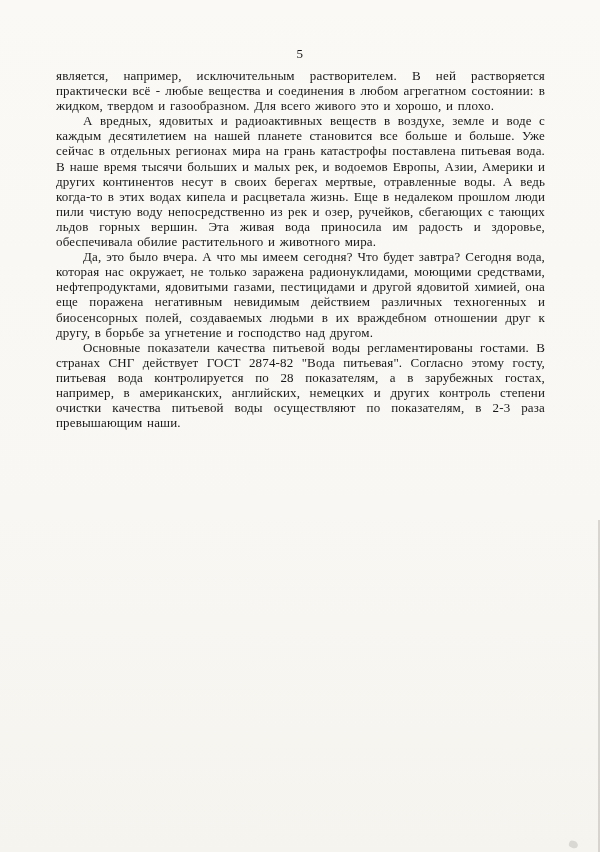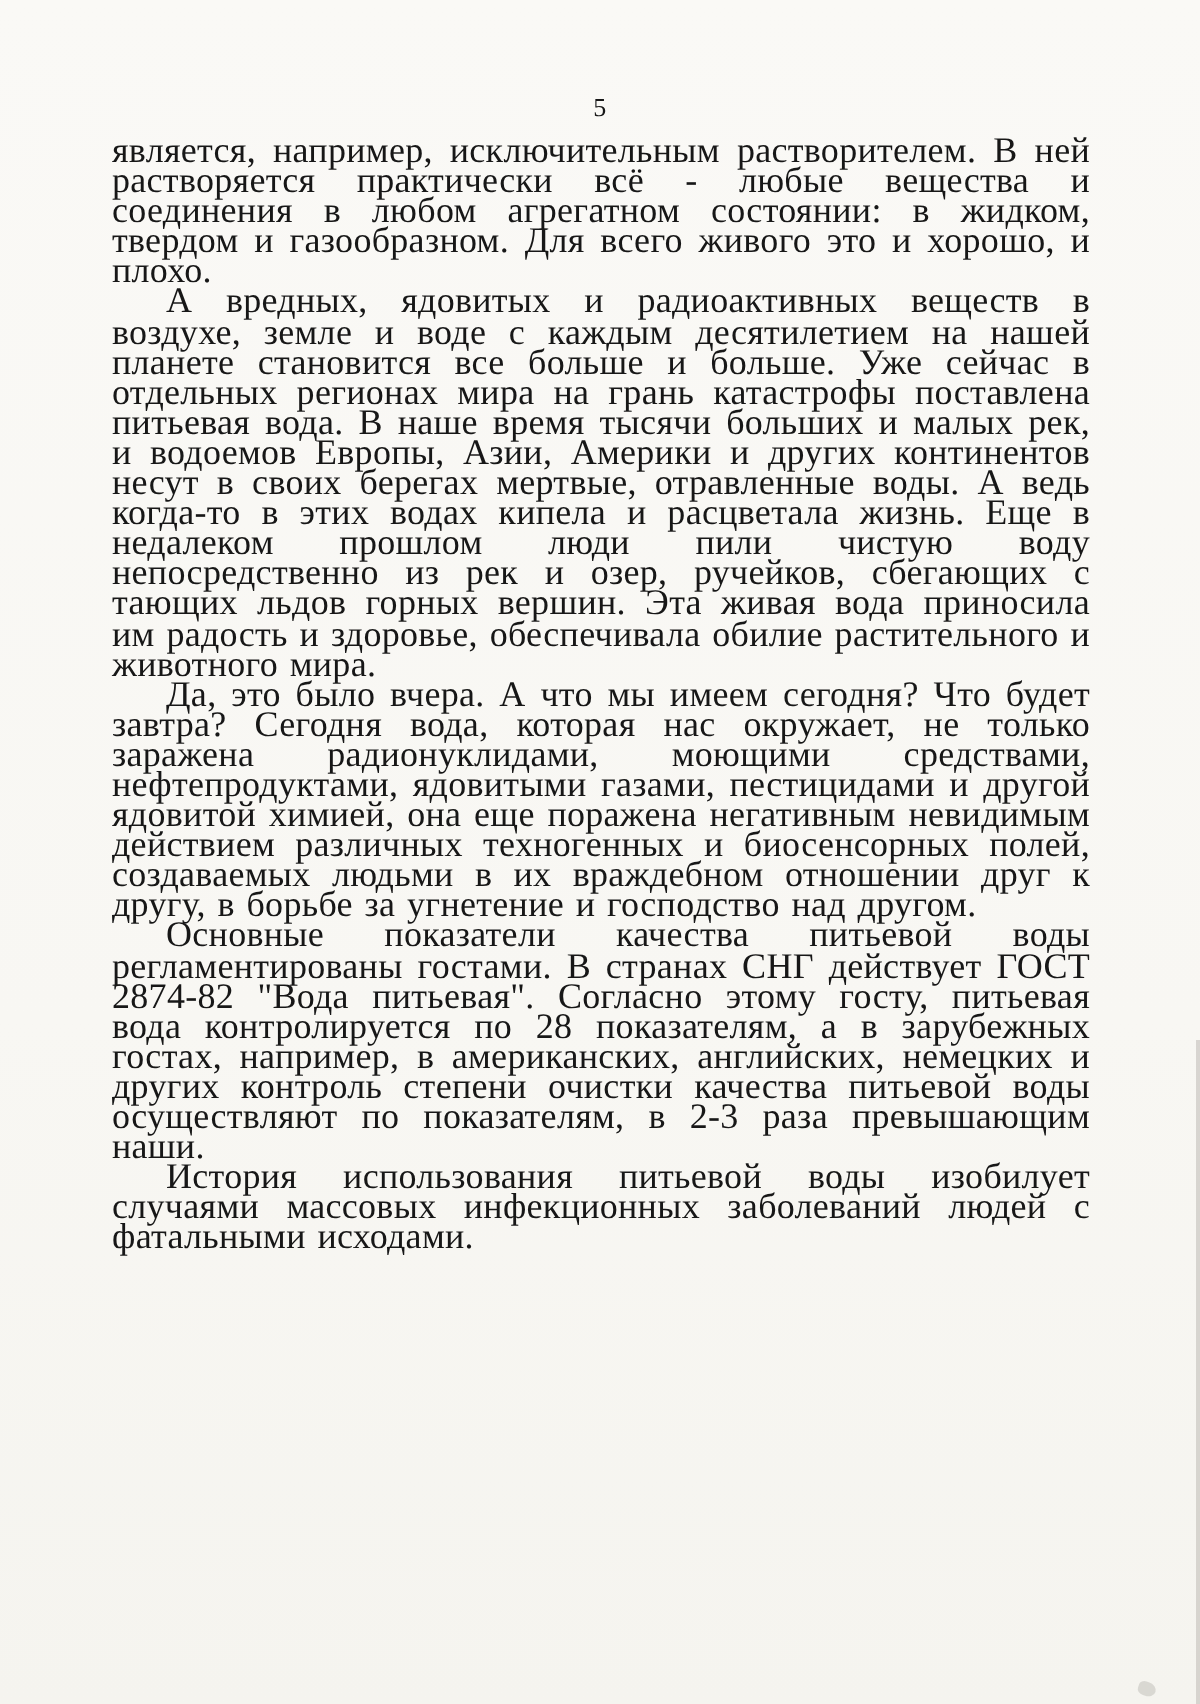--- a/index.html
+++ b/index.html
@@ -27,21 +27,21 @@
     width: 100%;
     text-align: center;
     font-size: 13px;
     letter-spacing: 0.3px;
   }
   .text-block {
     position: absolute;
     top: 68px;
     left: 56px;
     width: 489px;
-    font-size: 18px;
+    font-size: 13px;
     line-height: 15.1px;
     text-align: justify;
     letter-spacing: 0.15px;
     word-spacing: 1.2px;
   }
   .text-block p {
     margin: 0;
     padding: 0;
     text-indent: 27px;
   }
@@ -74,19 +74,18 @@
 
 <div class="page">
 
   <div class="page-number">5</div>
 
   <div class="text-block">
     <p class="continuation">является, например, исключительным растворителем. В ней растворяется практически всё - любые вещества и соединения в любом агрегатном состоянии: в жидком, твердом и газообразном. Для всего живого это и хорошо, и плохо.</p>
     <p>А вредных, ядовитых и радиоактивных веществ в воздухе, земле и воде с каждым десятилетием на нашей планете становится все больше и больше. Уже сейчас в отдельных регионах мира на грань катастрофы поставлена питьевая вода. В наше время тысячи больших и малых рек, и водоемов Европы, Азии, Америки и других континентов несут в своих берегах мертвые, отравленные воды. А ведь когда-то в этих водах кипела и расцветала жизнь. Еще в недалеком прошлом люди пили чистую воду непосредственно из рек и озер, ручейков, сбегающих с тающих льдов горных вершин. Эта живая вода приносила им радость и здоровье, обеспечивала обилие растительного и животного мира.</p>
     <p>Да, это было вчера. А что мы имеем сегодня? Что будет завтра? Сегодня вода, которая нас окружает, не только заражена радионуклидами, моющими средствами, нефтепродуктами, ядовитыми газами, пестицидами и другой ядовитой химией, она еще поражена негативным невидимым действием различных техногенных и биосенсорных полей, создаваемых людьми в их враждебном отношении друг к другу, в борьбе за угнетение и господство над другом.</p>
     <p>Основные показатели качества питьевой воды регламентированы гостами. В странах СНГ действует ГОСТ 2874-82 "Вода питьевая". Согласно этому госту, питьевая вода контролируется по 28 показателям, а в зарубежных гостах, например, в американских, английских, немецких и других контроль степени очистки качества питьевой воды осуществляют по показателям, в 2-3 раза превышающим наши.</p>
-    <p>История использования питьевой воды изобилует случаями массовых инфекционных заболеваний людей с фатальными исходами.</p>
   </div>
 
   <div class="scan-edge"></div>
   <div class="scan-smudge"></div>
 
 </div>
 
 </body></html>

